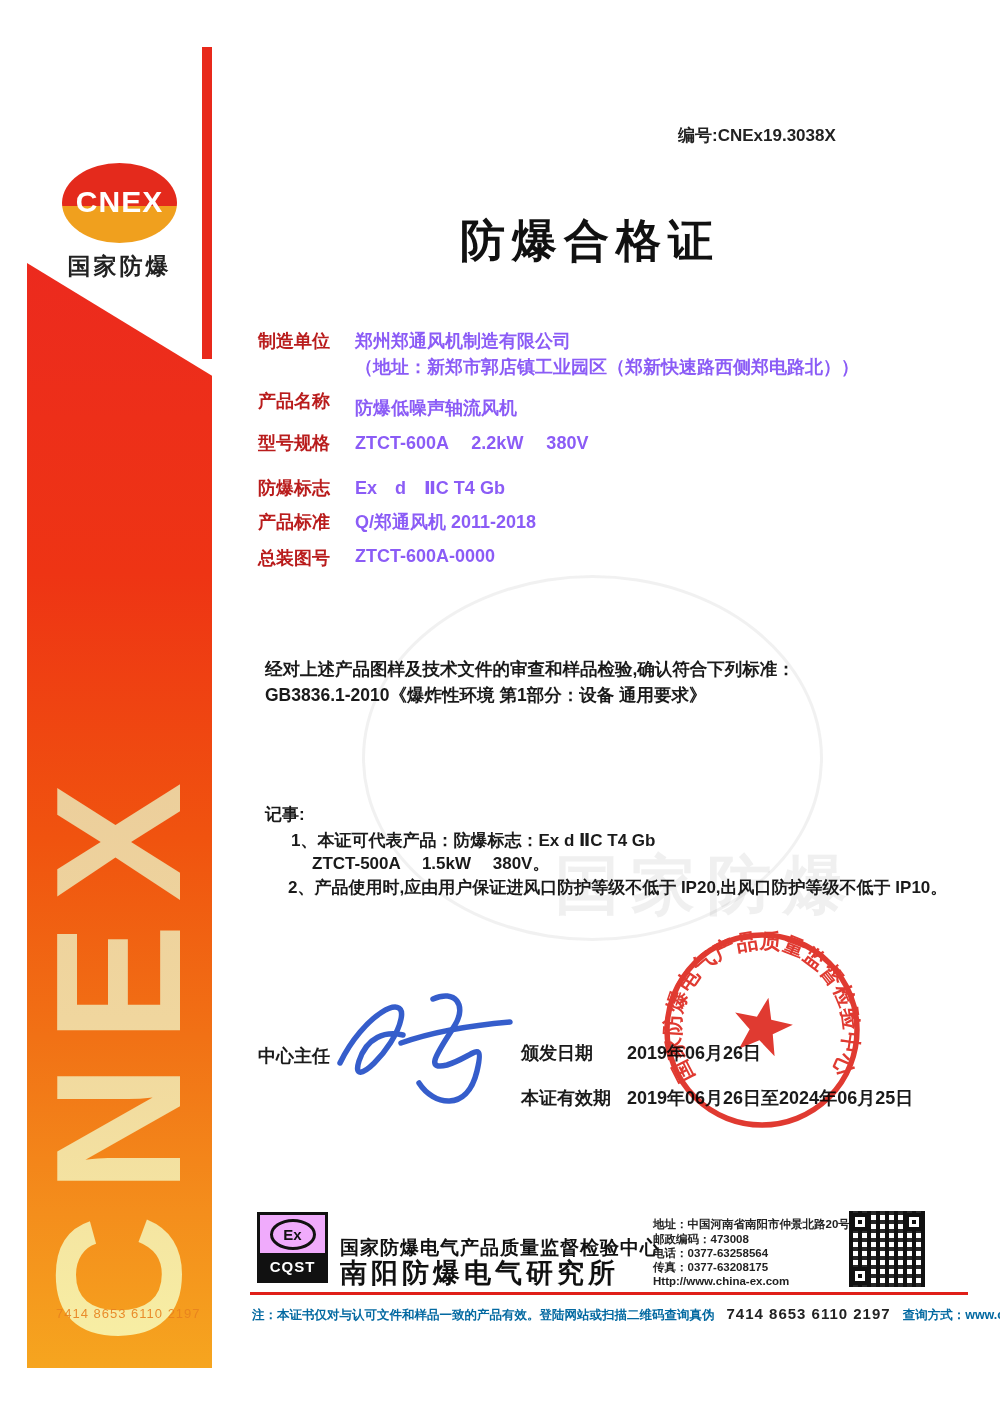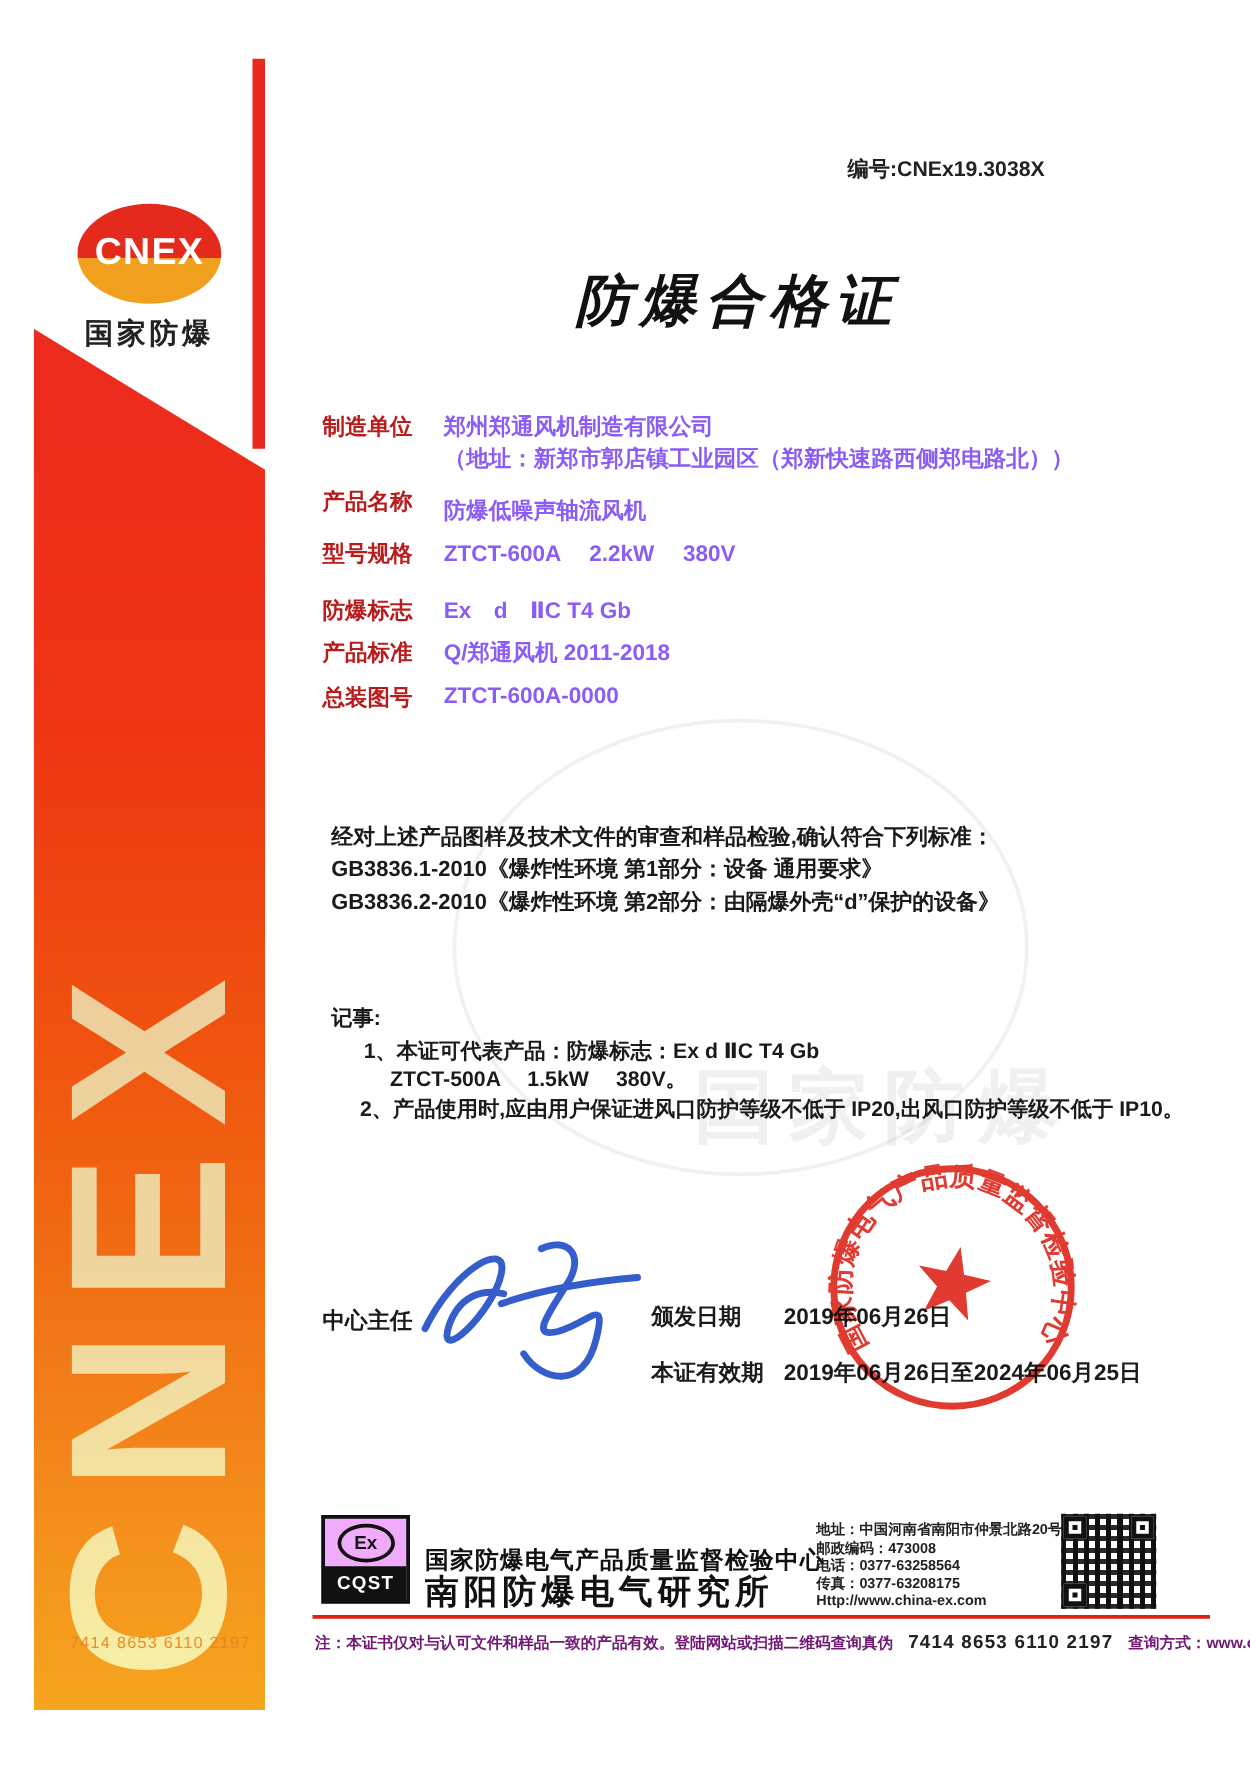--- a/index.html
+++ b/index.html
@@ -37,21 +37,21 @@
   }
   .cnex-oval span{color:#fff;font-weight:800;font-size:30px;letter-spacing:1px;margin-top:-2px;}
   .cnex-caption{left:62px;top:251px;width:115px;text-align:center;font-size:23px;letter-spacing:3px;color:#222;font-weight:600;}
 
   
   .wm-ellipse{left:362px;top:575px;width:455px;height:360px;border:3px solid rgba(170,170,170,.16);border-radius:50%;}
   .wm-text{left:555px;top:842px;font-size:64px;letter-spacing:12px;color:rgba(110,110,110,.10);font-weight:700;}
 
   
   .cert-no{left:678px;top:124px;font-size:17px;font-weight:600;color:#222;}
-  .cert-title{left:378px;top:211px;width:424px;text-align:center;font-size:45px;font-weight:900;letter-spacing:7px;color:#111;font-style:italic;}
+  .cert-title{left:378px;top:211px;width:424px;text-align:center;font-size:45px;font-weight:900;letter-spacing:7px;color:#111;}
 
   
   .flabel{left:258px;font-size:18px;font-weight:600;color:#b91c1c;}
   .fvalue{left:355px;font-size:18px;font-weight:600;color:#8b5cf6;}
 
   
   .statement{left:265px;top:656px;width:660px;font-size:17.5px;font-weight:600;line-height:26px;color:#1a1a1a;}
   .notes-heading{left:265px;top:803px;font-size:17px;font-weight:600;}
   .note1{left:291px;top:829px;font-size:17px;font-weight:600;}
   .note1b{left:312px;top:852px;font-size:17px;font-weight:600;}
@@ -79,21 +79,21 @@
   .qr{
     left:849px;top:1211px;width:76px;height:76px;background:#fff;
     background-image:
       repeating-linear-gradient(0deg,rgba(17,17,17,.9) 0 4px,transparent 4px 9px),
       repeating-linear-gradient(90deg,#111 0 4px,#fff 4px 9px);
   }
   .qr-finder{position:absolute;width:18px;height:18px;border:4px solid #111;background:#fff;box-sizing:border-box;}
   .qr-finder::after{content:"";position:absolute;left:3px;top:3px;width:4px;height:4px;background:#111;}
   .footer-rule{left:250px;top:1292px;width:718px;height:3px;background:#e01f18;}
   .footer-note{left:252px;top:1305px;width:716px;display:flex;align-items:baseline;gap:12px;white-space:nowrap;}
-  .footer-note .txt{font-size:12.5px;font-weight:600;color:#701a75;}
+  .footer-note .txt{font-size:12.5px;font-weight:600;color:#0369a1;}
   .footer-note .num{font-size:15px;font-weight:700;color:#222;letter-spacing:1px;}
 </style>
 </head>
 <body>
 
 <div class="abs band-stripe"></div>
 <div class="abs brand-band"></div>
 <div class="abs band-letters">CNEX</div>
 <div class="abs band-serial">7414 8653 6110 2197</div>
 
@@ -123,21 +123,20 @@
 
 <div class="abs flabel" style="top:510px">产品标准</div>
 <div class="abs fvalue" style="top:510px">Q/郑通风机 2011-2018</div>
 
 <div class="abs flabel" style="top:546px">总装图号</div>
 <div class="abs fvalue" style="top:546px">ZTCT-600A-0000</div>
 
 <div class="abs statement">
   <div>经对上述产品图样及技术文件的审查和样品检验,确认符合下列标准：</div>
   <div>GB3836.1-2010《爆炸性环境 第1部分：设备 通用要求》</div>
-  <div>GB3836.2-2010《爆炸性环境 第2部分：由隔爆外壳“d”保护的设备》</div>
 </div>
 
 <div class="abs notes-heading">记事:</div>
 <div class="abs note1">1、本证可代表产品：防爆标志：Ex d ⅡC T4 Gb</div>
 <div class="abs note1b">ZTCT-500A　 1.5kW　 380V。</div>
 <div class="abs note2">2、产品使用时,应由用户保证进风口防护等级不低于 IP20,出风口防护等级不低于 IP10。</div>
 
 <div class="abs director-label">中心主任</div>
 <svg class="abs sig-svg" width="210" height="130" viewBox="0 0 210 130">
   <g fill="none" stroke="#2b55c9" stroke-width="5.5" stroke-linecap="round" opacity="0.95">

